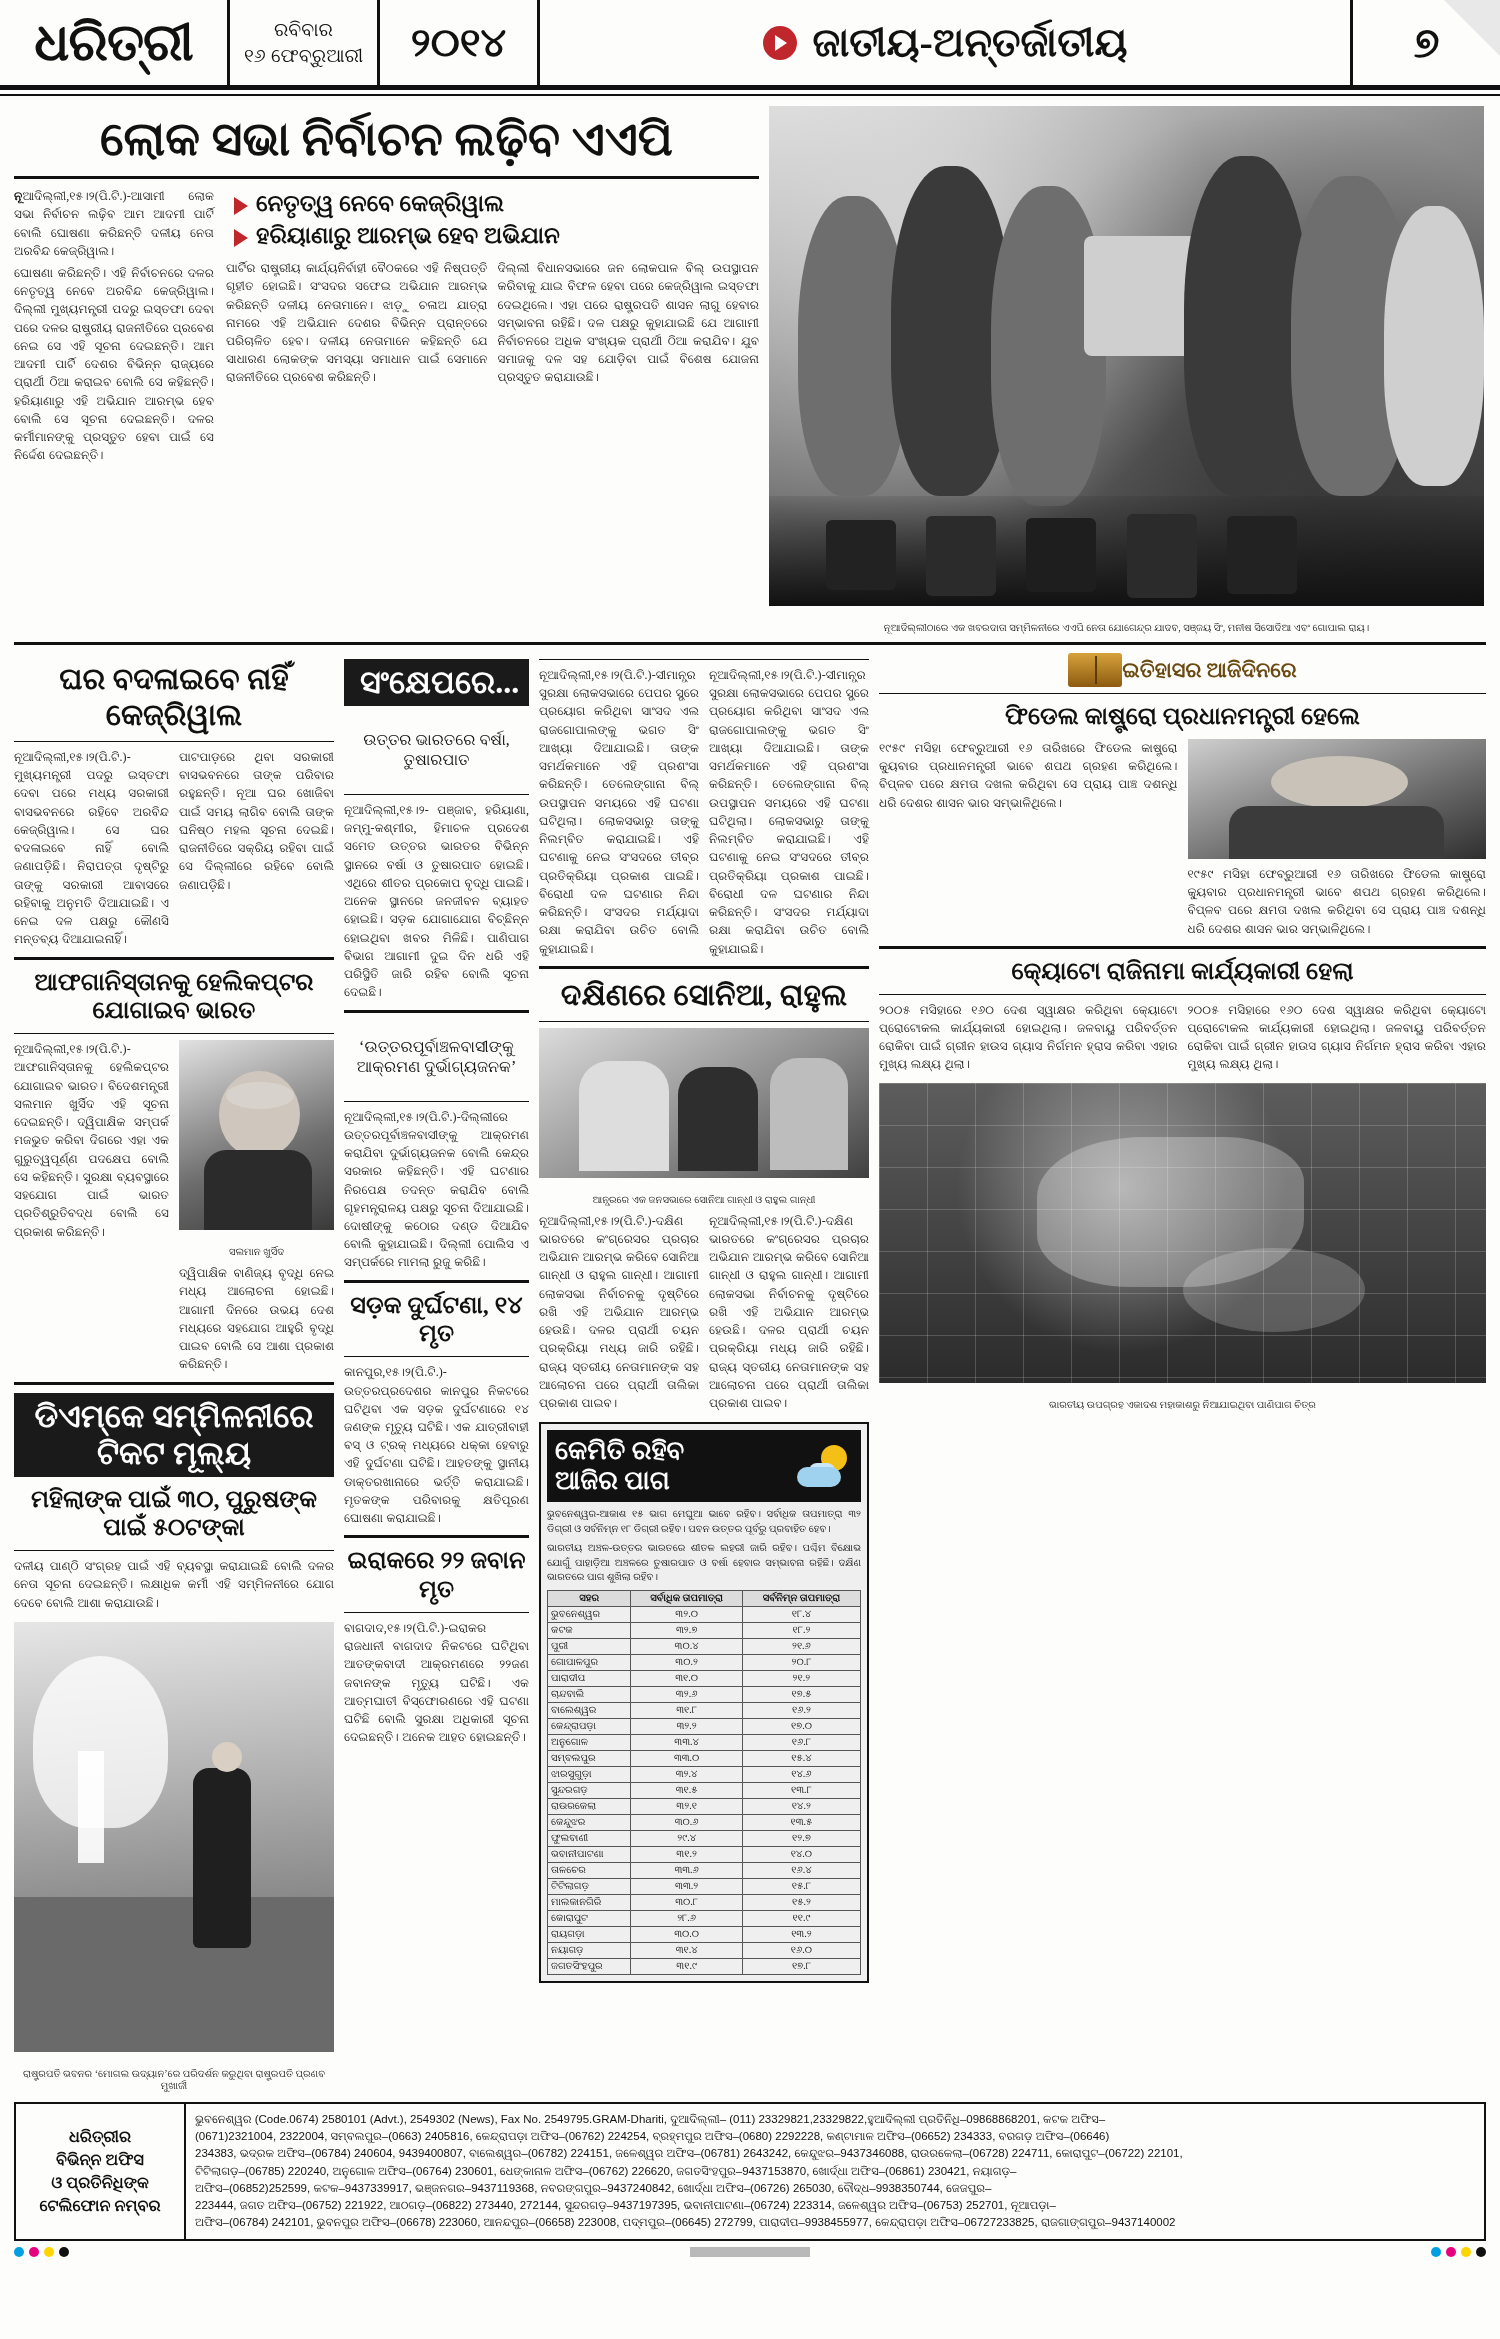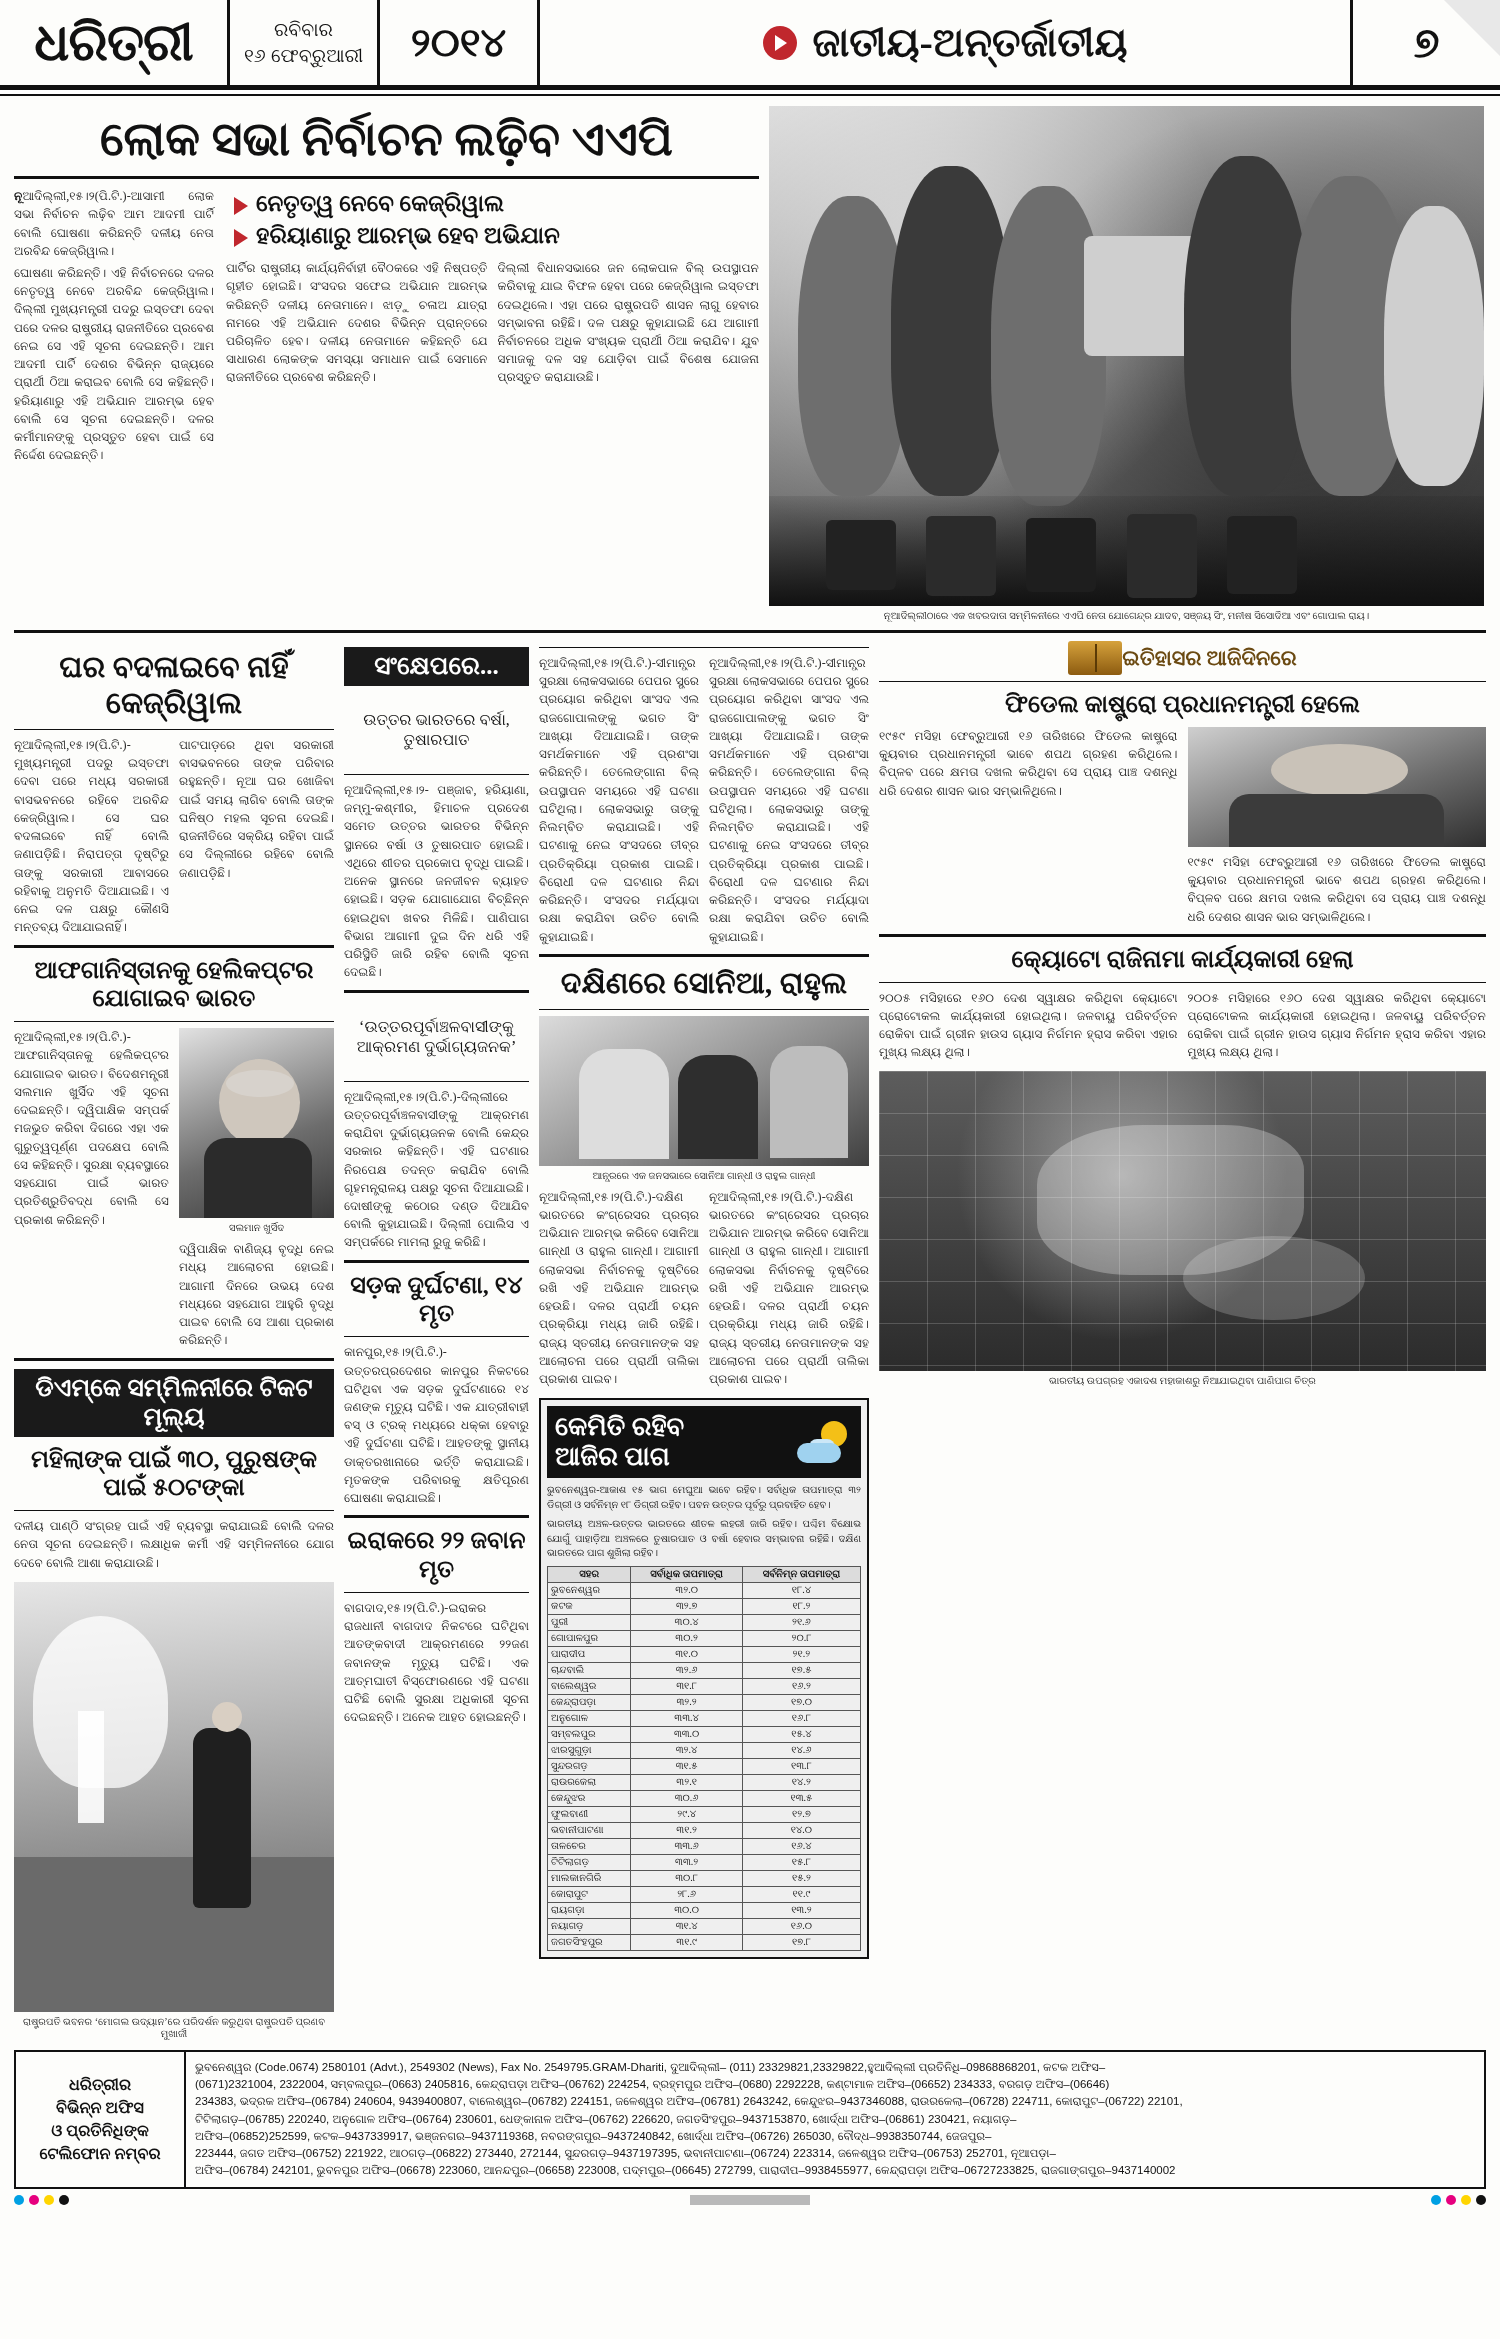--- a/index.html
+++ b/index.html
@@ -79,21 +79,21 @@
     text-align:center; margin:8px 0 8px 0;
   }
   .h-sec.small { font-size:24px; }
   .h-sub {
     font-family:"Liberation Serif", serif;
     font-weight:normal; font-size:16px; line-height:1.25; text-align:center; margin:24px 0;
   }
   .h-box {
     background:#1a1a1a; color:#fff; text-align:center;
     font-family:"Liberation Serif", serif; font-weight:bold;
-    font-size:25px; padding:5px 16px; margin:6px 0 8px 0;
+    font-size:32px; padding:5px 16px; margin:6px 0 8px 0;
   }
   .bullets { margin:4px 0 10px 8px; }
   .bullet-line {
     display:flex; align-items:flex-start; gap:8px;
     font-family:"Liberation Serif", serif; font-weight:bold; font-size:23px;
     margin-bottom:6px;
   }
   .tri {
     width:0;height:0;border-left:14px solid #c0272d;
     border-top:9px solid transparent;border-bottom:9px solid transparent;
@@ -103,21 +103,21 @@
   
   .body-txt {
     font-size:12px; line-height:1.52; text-align:justify;
     color:#1b1b1b; letter-spacing:0.1px; word-spacing:0.5px;
     font-family:"Liberation Serif", serif;
   }
   .body-txt.lead::first-letter { font-weight:bold; }
   .colset { display:flex; gap:10px; }
   .colset > div { flex:1; }
 
-  .cap { font-size:10px; text-align:center; margin-top:4px; color:#222; font-family:"Liberation Serif", serif;}
+  .cap { font-size:10px; text-align:center; margin-top:16px; color:#222; font-family:"Liberation Serif", serif;}
 
   
   .photo { background:#b9b9b9; position:relative; overflow:hidden; }
   .photo .ph-grad {
     position:absolute; inset:0;
     background:
       radial-gradient(circle at 22% 30%, rgba(255,255,255,.55), rgba(255,255,255,0) 45%),
       radial-gradient(circle at 72% 58%, rgba(0,0,0,.40), rgba(0,0,0,0) 50%),
       linear-gradient(160deg,#d8d8d8 0%,#8f8f8f 35%,#575757 70%,#2f2f2f 100%);
   }

